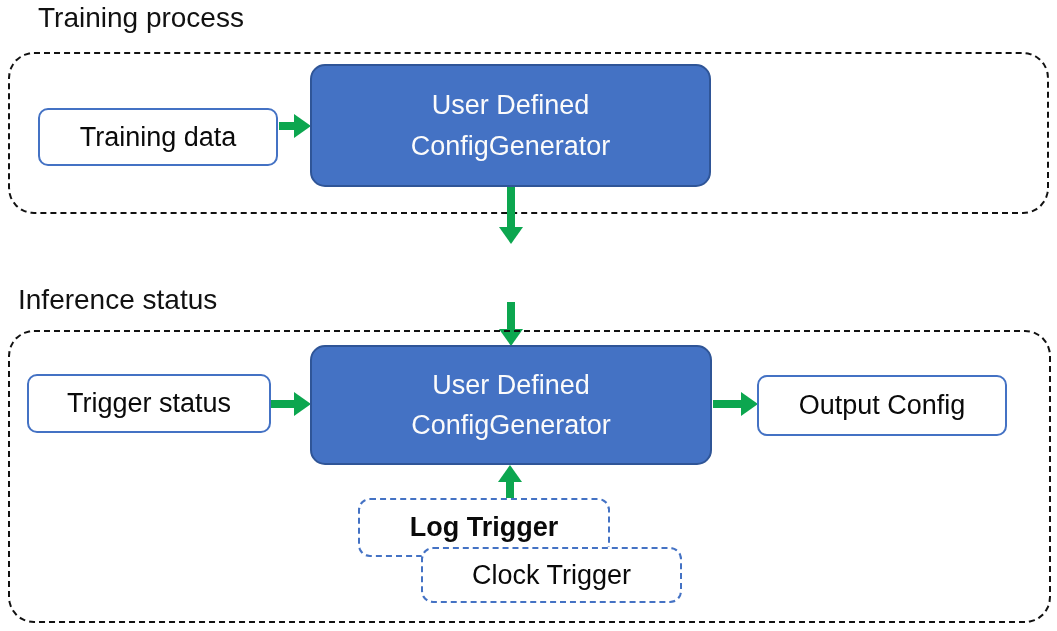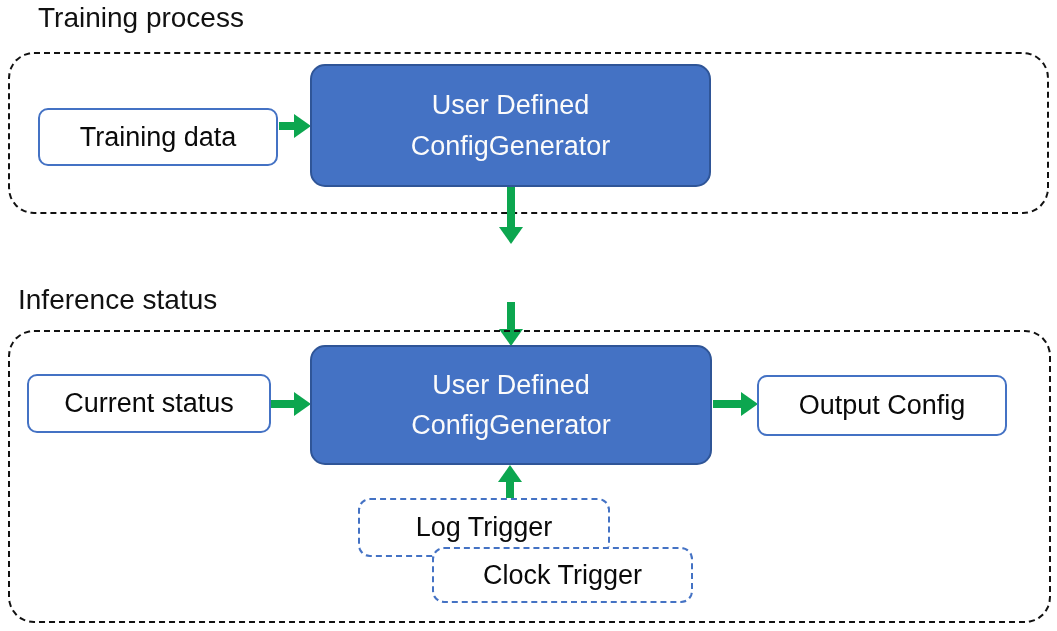--- a/index.html
+++ b/index.html
@@ -126,21 +126,21 @@
   <div class="arrow-down" style="left:499px; top:302px; width:24px; height:44px;">
     <div class="shaft-v"></div>
     <div class="head-down"></div>
   </div>
 
   <div class="section-label" style="left:18px; top:284px;">Inference status</div>
 
   <div class="dashed-container" style="left:8px; top:330px; width:1039px; height:289px;"></div>
 
   <div class="light-box" style="left:27px; top:374px; width:244px; height:59px;">
-    <span>Current status</span>
+    <span>Trigger status</span>
   </div>
 
   <div class="arrow-right" style="left:271px; top:392px; width:40px; height:24px;">
     <div class="shaft-h"></div>
     <div class="head-right"></div>
   </div>
 
   <div class="blue-box" style="left:310px; top:345px; width:402px; height:120px;">
     <div>User Defined</div>
     <div>ConfigGenerator</div>
@@ -153,21 +153,21 @@
 
   <div class="light-box" style="left:757px; top:375px; width:250px; height:61px;">
     <span>Output Config</span>
   </div>
 
   <div class="arrow-up" style="left:498px; top:465px; width:24px; height:34px;">
     <div class="head-up"></div>
     <div class="shaft-v"></div>
   </div>
 
-  <div class="dashed-blue-box" style="left:358px; top:498px; width:252px; height:59px; z-index:1;">
+  <div class="dashed-blue-box" style="left:358px; top:498px; width:252px; height:59px; z-index:1;font-weight:bold;">
     <span>Log Trigger</span>
   </div>
 
-  <div class="dashed-blue-box" style="left:432px; top:547px; width:261px; height:56px; z-index:2;">
+  <div class="dashed-blue-box" style="left:421px; top:547px; width:261px; height:56px; z-index:2;">
     <span>Clock Trigger</span>
   </div>
 
 </div>
 
 </body></html>

